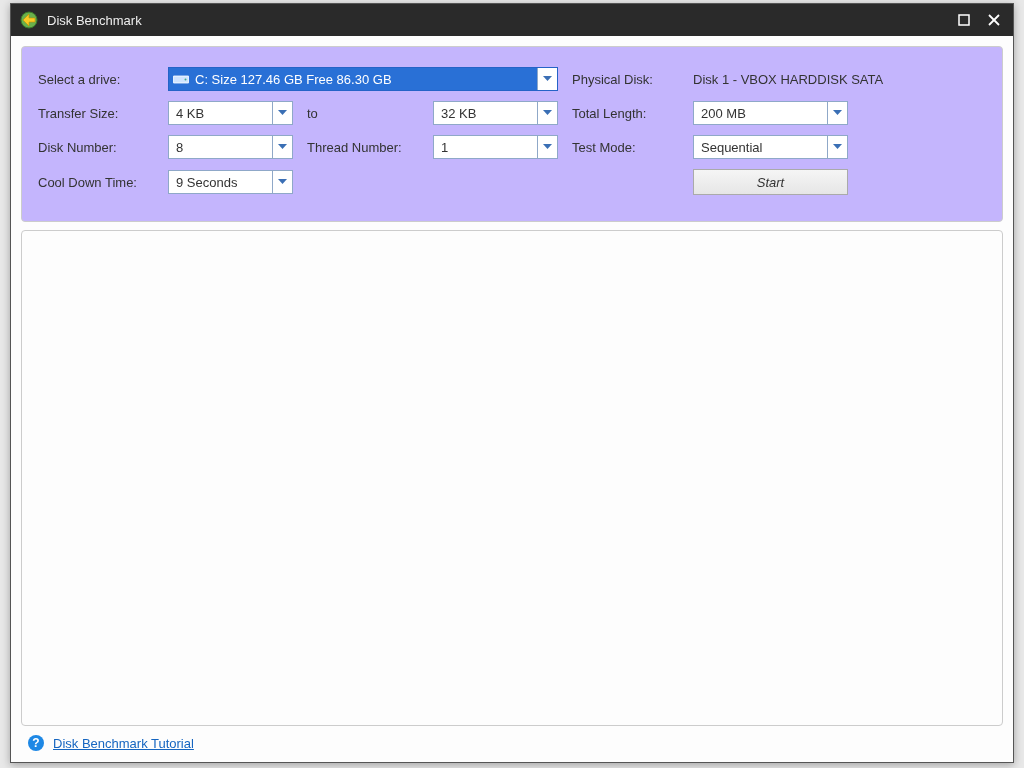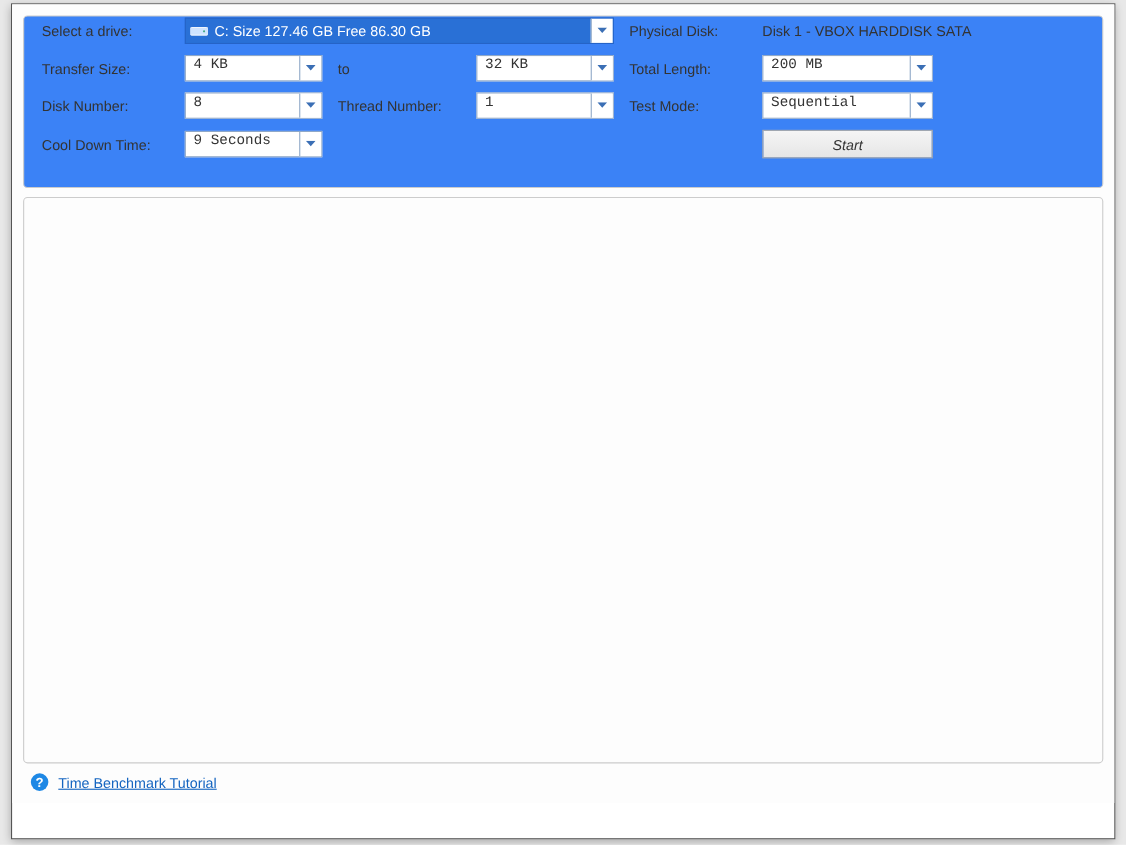--- a/index.html
+++ b/index.html
@@ -59,22 +59,22 @@
     .content {
       padding: 10px 10px 8px 10px;
       height: calc(100% - 32px);
       display: flex;
       flex-direction: column;
       background: #fdfdfd;
     }
     .settings-panel {
       border: 1px solid #ccc;
       border-radius: 4px;
-      padding: 1px 16px 12px 16px;
-      background: #3b82f6;
+      padding: 20px 16px 12px 16px;
+      background: #c4b5fd;
     }
     .row {
       display: grid;
       grid-template-columns: 130px 125px 140px 125px 135px 155px;
       align-items: center;
       column-gap: 0;
       margin-bottom: 10px;
       height: 24px;
     }
     .row:last-child { margin-bottom: 16px; }
@@ -91,25 +91,25 @@
     }
     .label-mid {
       padding-left: 14px;
     }
     .select {
       position: relative;
       border: 1px solid #8fa8c8;
       background: #fff;
       height: 24px;
       display: flex;
+      align-items: center;
       padding: 0 22px 0 7px;
       font-size: 13px;
       color: #333;
       cursor: pointer;
-      font-family: Liberation Mono, monospace;
     }
     .select-wide {
       position: relative;
       border: 1px solid #2563c7;
       background: #2970d6;
       color: #fff;
       height: 24px;
       display: flex;
       align-items: center;
       padding: 0 22px 0 4px;
@@ -179,20 +179,42 @@
       font-size: 13px;
     }
     .to-label {
       padding-left: 14px;
     }
   </style>
 </head>
 <body>
 
 <div class="window">
+  <div class="titlebar">
+    <span class="titlebar-icon">
+      <svg width="20" height="20" viewBox="0 0 20 20">
+        <circle cx="10" cy="10" r="8" fill="#6ab04c" stroke="#3b7a2a" stroke-width="1"></circle>
+        <path d="M4 10 L10 4 L10 8 L16 8 L16 12 L10 12 L10 16 Z" fill="#f9ca24" stroke="#c78b00" stroke-width="0.6"></path>
+      </svg>
+    </span>
+    <span class="title-text">Disk Benchmark</span>
+    <div class="win-controls">
+      <div class="win-btn">
+        <svg width="12" height="12" viewBox="0 0 12 12">
+            <rect x="1" y="1" width="10" height="10" fill="none" stroke="#fff" stroke-width="1.5"></rect>
+          </svg>
+      </div>
+      <div class="win-btn">
+        <svg width="12" height="12" viewBox="0 0 12 12">
+            <line x1="1" y1="1" x2="11" y2="11" stroke="#fff" stroke-width="1.8"></line>
+            <line x1="11" y1="1" x2="1" y2="11" stroke="#fff" stroke-width="1.8"></line>
+          </svg>
+      </div>
+    </div>
+  </div>
 
   <div class="content">
     <div class="settings-panel">
 
       <div class="row1">
         <span class="label">Select a drive:</span>
         <div class="select-wide">
           <span class="drive-icon">
             <svg width="16" height="10" viewBox="0 0 16 10">
               <rect x="0" y="2" width="16" height="7" rx="1" fill="#cfe4ff" stroke="#fff" stroke-width="0.8"></rect>
@@ -292,16 +314,16 @@
 
     <div class="results-panel"></div>
 
     <div class="footer">
       <span class="help-icon">
         <svg width="18" height="18" viewBox="0 0 18 18">
           <circle cx="9" cy="9" r="8" fill="#1e88e5"></circle>
           <text x="9" y="13" text-anchor="middle" font-size="12" font-weight="bold" fill="#fff" font-family="Arial">?</text>
         </svg>
       </span>
-      <a class="tutorial-link">Time Benchmark Tutorial</a>
+      <a class="tutorial-link">Disk Benchmark Tutorial</a>
     </div>
   </div>
 </div>
 
 </body></html>

